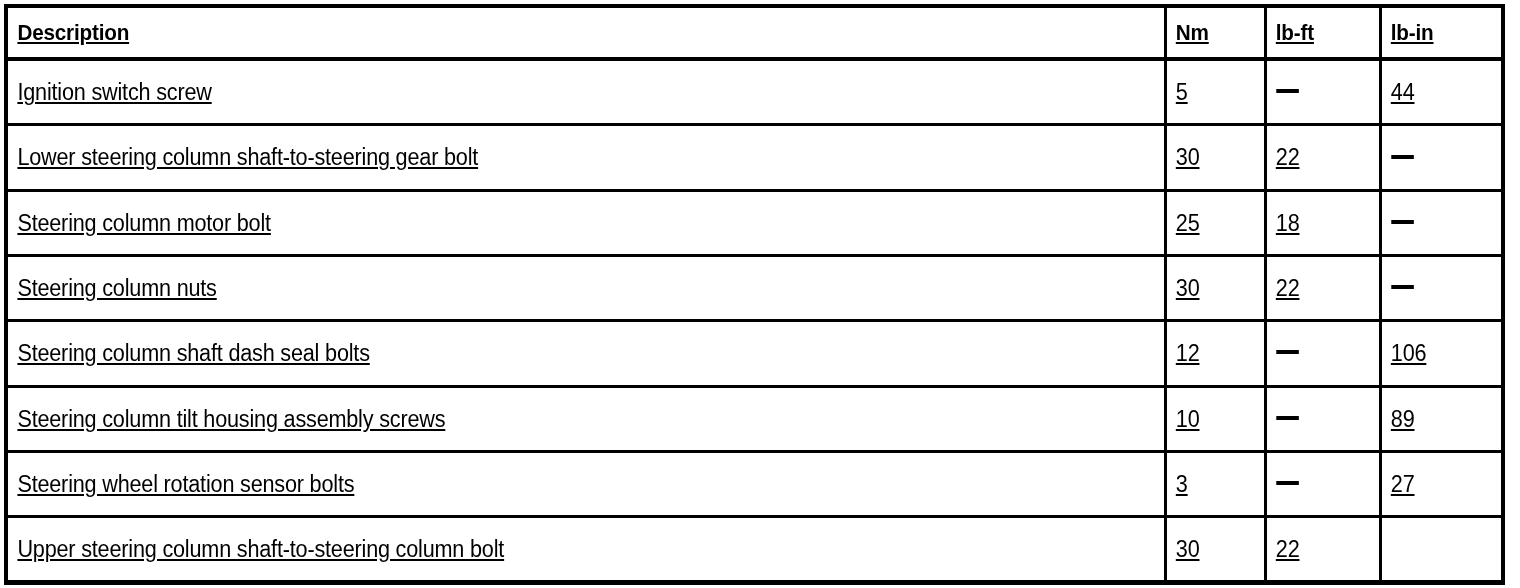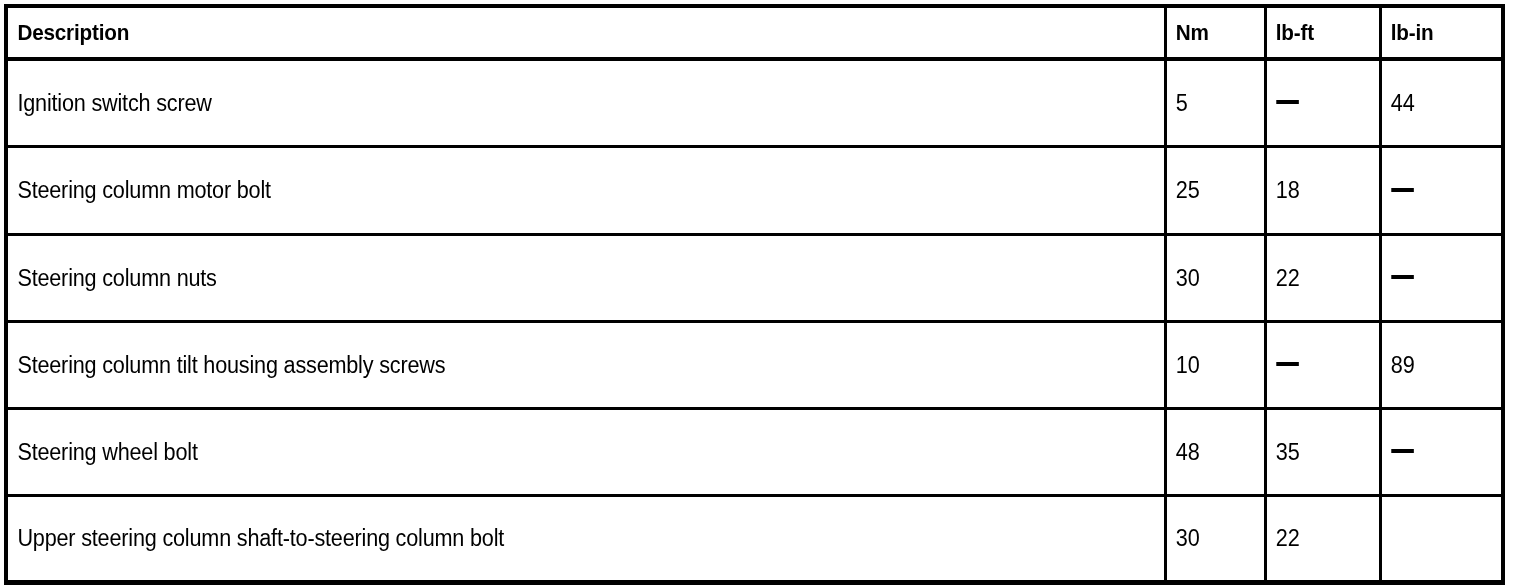--- a/index.html
+++ b/index.html
@@ -17,20 +17,21 @@
   .spec-table-wrap {
     position: absolute;
     left: 4px;
     top: 4px;
     width: 1501px;
     height: 581px;
     box-sizing: border-box;
     border: 4px solid #000000;
     border-bottom: 5px solid #000000;
     background: #a16207;
+    text-decoration: underline;
   }
 
   table.spec-table {
     border-collapse: collapse;
     table-layout: fixed;
     width: 100%;
     height: 100%;
     background: #ffffff;
   }
 
@@ -110,42 +111,54 @@
       </tr>
     </thead>
     <tbody id="table-body">
         <tr class="data-row">
           <td>Ignition switch screw</td>
           <td class="sep">5</td>
           <td class="sep"><span class="dash"></span></td>
           <td class="sep">44</td>
         </tr>
         <tr class="data-row">
+          <td>Lower steering column shaft-to-steering gear bolt</td>
+          <td class="sep">30</td>
+          <td class="sep">22</td>
+          <td class="sep"><span class="dash"></span></td>
+        </tr>
+        <tr class="data-row">
           <td>Steering column motor bolt</td>
           <td class="sep">25</td>
           <td class="sep">18</td>
           <td class="sep"><span class="dash"></span></td>
         </tr>
         <tr class="data-row">
           <td>Steering column nuts</td>
           <td class="sep">30</td>
           <td class="sep">22</td>
           <td class="sep"><span class="dash"></span></td>
         </tr>
         <tr class="data-row">
+          <td>Steering column shaft dash seal bolts</td>
+          <td class="sep">12</td>
+          <td class="sep"><span class="dash"></span></td>
+          <td class="sep">106</td>
+        </tr>
+        <tr class="data-row">
           <td>Steering column tilt housing assembly screws</td>
           <td class="sep">10</td>
           <td class="sep"><span class="dash"></span></td>
           <td class="sep">89</td>
         </tr>
         <tr class="data-row">
-          <td>Steering wheel bolt</td>
-          <td class="sep">48</td>
-          <td class="sep">35</td>
+          <td>Steering wheel rotation sensor bolts</td>
+          <td class="sep">3</td>
           <td class="sep"><span class="dash"></span></td>
+          <td class="sep">27</td>
         </tr>
         <tr class="data-row">
           <td>Upper steering column shaft-to-steering column bolt</td>
           <td class="sep">30</td>
           <td class="sep">22</td>
           <td class="sep"></td>
         </tr>
       </tbody>
   </table>
 </div>

